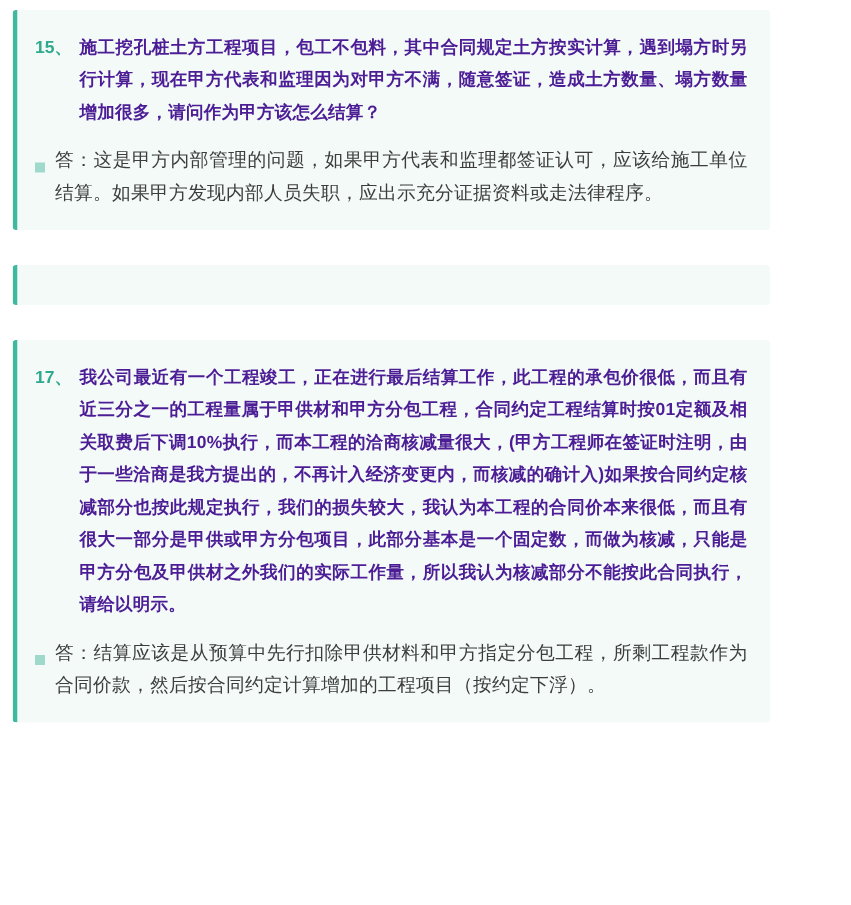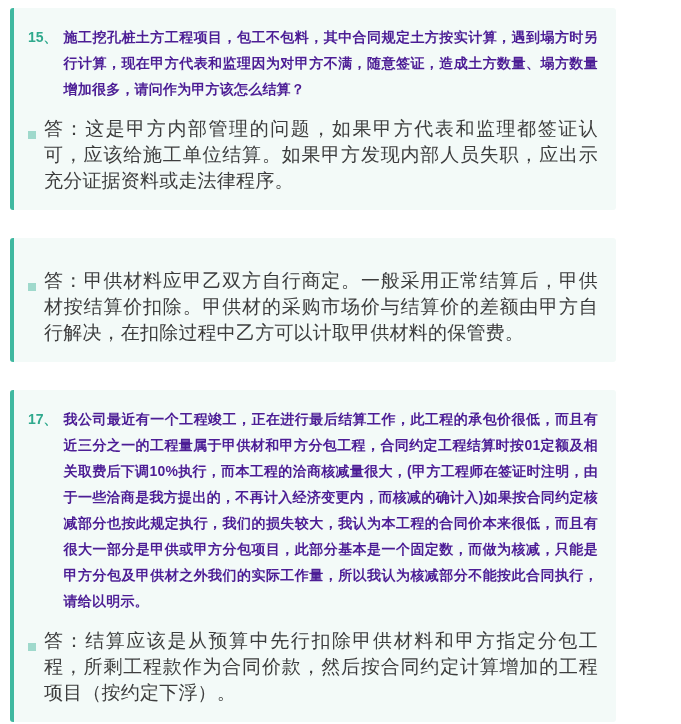--- a/index.html
+++ b/index.html
@@ -64,21 +64,21 @@
     padding-right: 8px;
   }
   .sq {
     display: inline-block;
     width: 8px;
     height: 8px;
     background: #9fd9cc;
   }
   .a-body {
     flex: 1 1 auto;
-    font-size: 19px;
+    font-size: 15px;
     line-height: 26px;
     color: #3d3d3d;
     text-align: justify;
     letter-spacing: 0.2px;
   }
   .a-label {
     color: #3d3d3d;
   }
 </style>
 </head>
@@ -93,26 +93,20 @@
     </div>
     <div class="a-block">
       <div class="a-row">
         <span class="a-marker"><span class="sq"></span></span>
         <span class="a-body"><span class="a-label">答：</span><span>这是甲方内部管理的问题，如果甲方代表和监理都签证认可，应该给施工单位结算。如果甲方发现内部人员失职，应出示充分证据资料或走法律程序。</span></span>
       </div>
     </div>
   </div>
 
   <div class="qa-card">
-    <div class="a-block">
-      <div class="a-row">
-        <span class="a-marker"><span class="sq"></span></span>
-        <span class="a-body"><span class="a-label">答：</span><span>甲供材料应甲乙双方自行商定。一般采用正常结算后，甲供材按结算价扣除。甲供材的采购市场价与结算价的差额由甲方自行解决，在扣除过程中乙方可以计取甲供材料的保管费。</span></span>
-      </div>
-    </div>
   </div>
 
   <div class="qa-card">
     <div class="q-row">
       <span class="q-num">17、</span>
       <span class="q-text">我公司最近有一个工程竣工，正在进行最后结算工作，此工程的承包价很低，而且有近三分之一的工程量属于甲供材和甲方分包工程，合同约定工程结算时按01定额及相关取费后下调10%执行，而本工程的洽商核减量很大，(甲方工程师在签证时注明，由于一些洽商是我方提出的，不再计入经济变更内，而核减的确计入)如果按合同约定核减部分也按此规定执行，我们的损失较大，我认为本工程的合同价本来很低，而且有很大一部分是甲供或甲方分包项目，此部分基本是一个固定数，而做为核减，只能是甲方分包及甲供材之外我们的实际工作量，所以我认为核减部分不能按此合同执行，请给以明示。</span>
     </div>
     <div class="a-block">
       <div class="a-row">
         <span class="a-marker"><span class="sq"></span></span>

